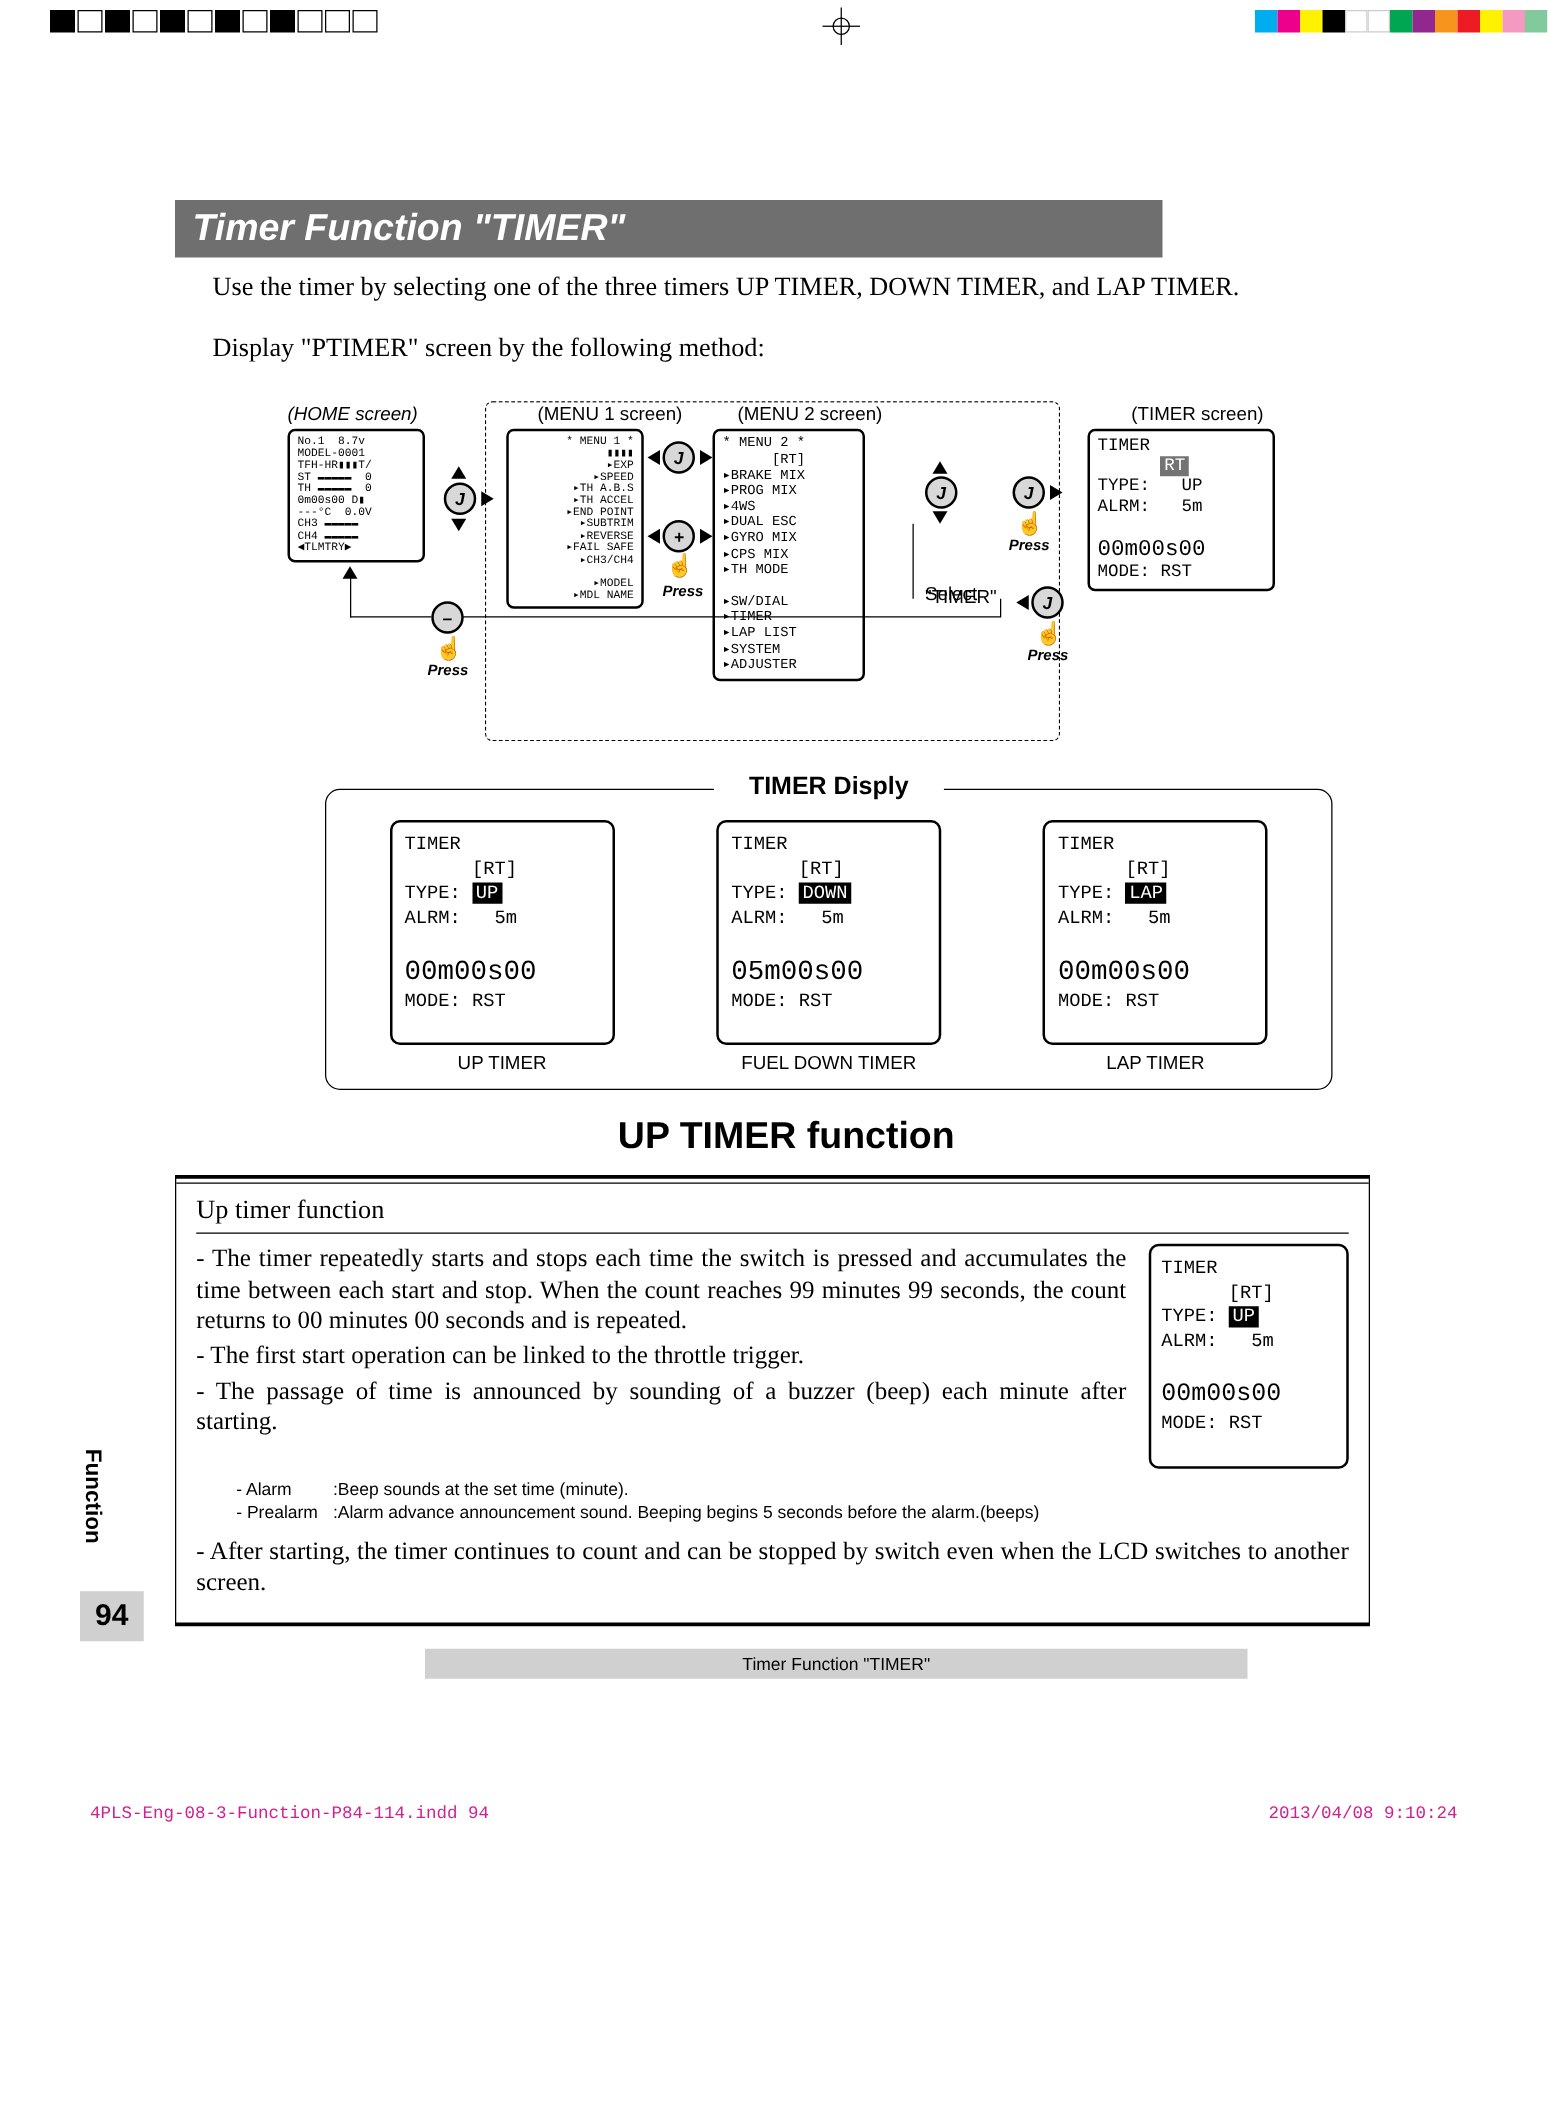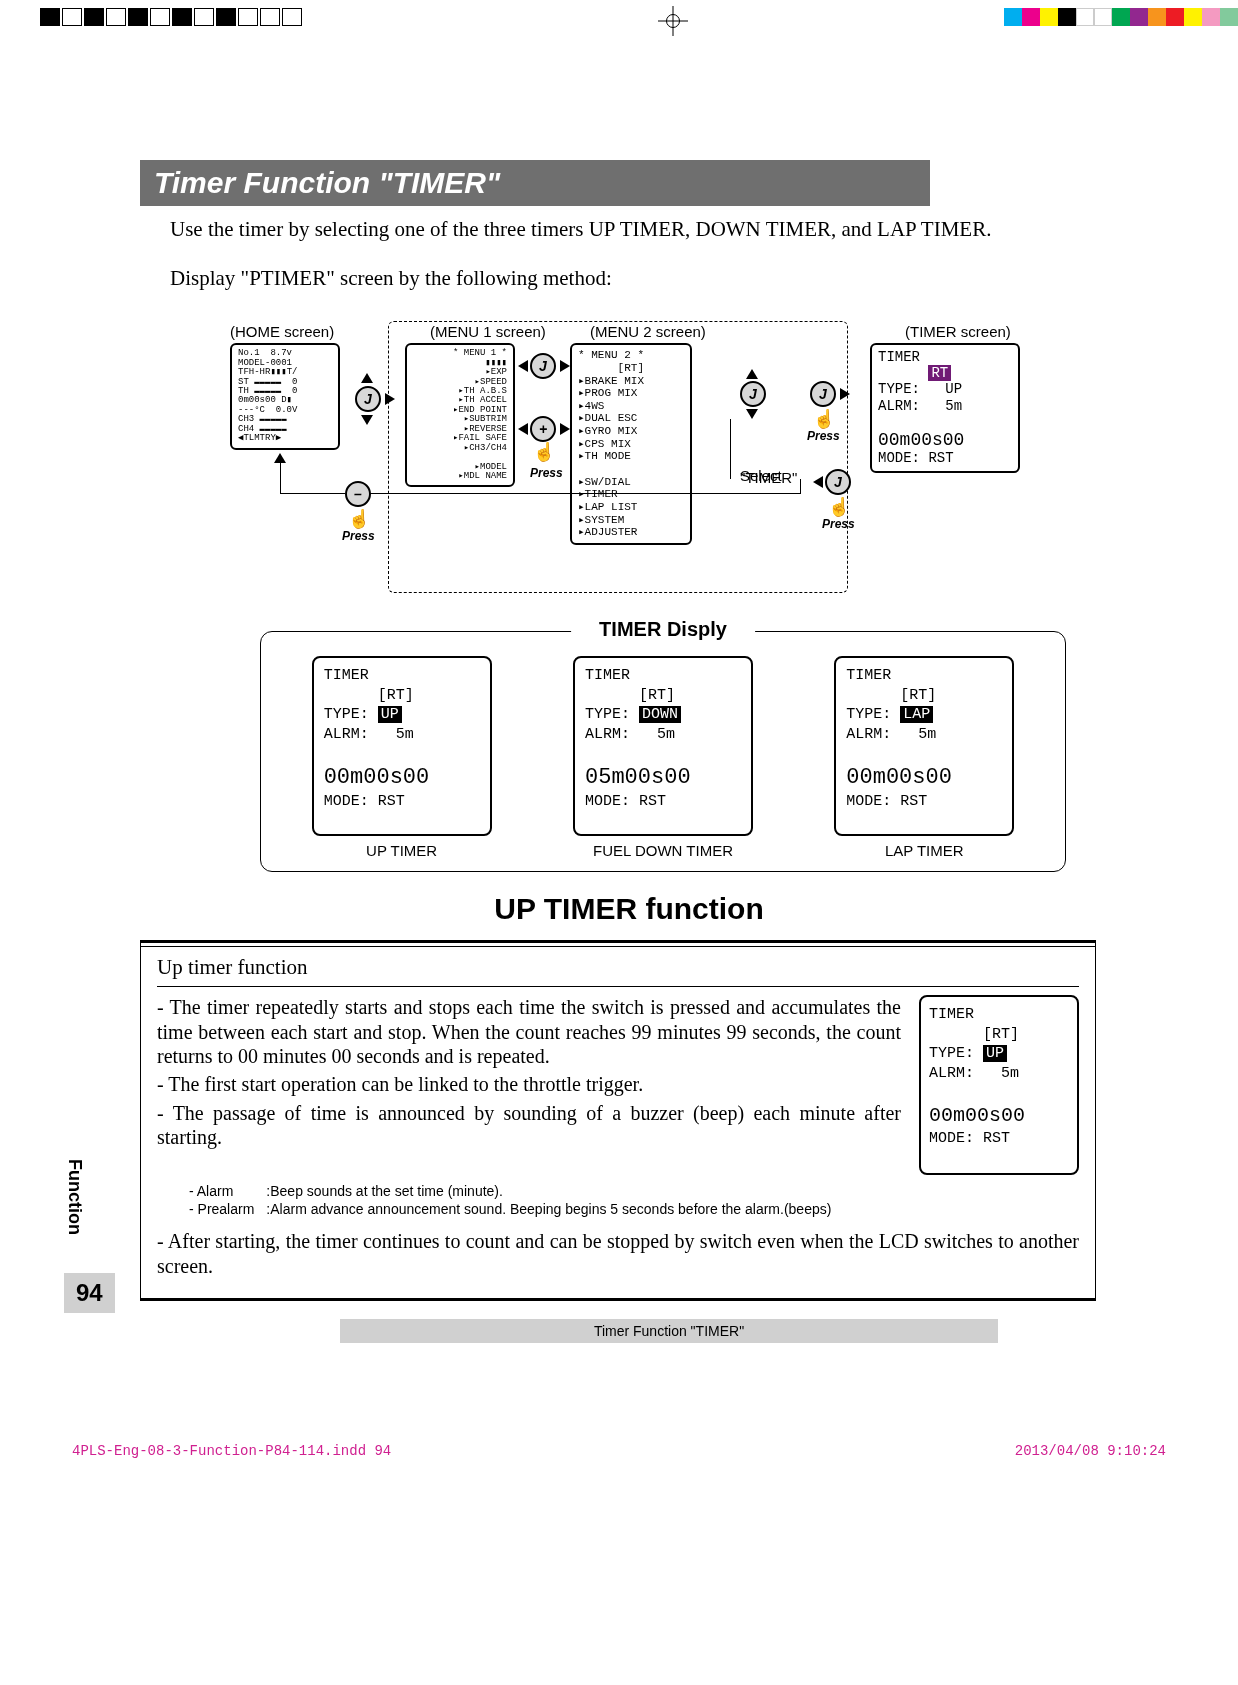--- a/index.html
+++ b/index.html
@@ -238,21 +238,21 @@
 <div class="page">
 
   <div class="title-bar">Timer Function  "TIMER"</div>
 
   <p class="intro">Use the timer by selecting one of the three timers UP TIMER, DOWN TIMER, and LAP TIMER.</p>
   <p class="intro2">Display "PTIMER" screen by the following method:</p>
 
   <div class="flow">
     <div class="dotted-box" style="left:218px; top:10px; width:460px; height:272px;"></div>
 
-    <span class="flow-label" style="left:60px; top:12px;">(HOME screen)</span>
+    <span class="flow-label" style="left:60px; top:12px;font-style:italic;">(HOME screen)</span>
     <span class="flow-label" style="left:260px; top:12px;">(MENU 1 screen)</span>
     <span class="flow-label" style="left:420px; top:12px;">(MENU 2 screen)</span>
     <span class="flow-label" style="left:735px; top:12px;">(TIMER screen)</span>
 
     <div class="lcd lcd-tiny" style="left:60px; top:32px; width:110px;">No.1  8.7v
 MODEL-0001
 TFH-HR▮▮▮T/
 ST ▬▬▬▬▬  0
 TH ▬▬▬▬▬  0
 0m00s00 D▮
@@ -283,21 +283,21 @@
 ▸GYRO MIX
 ▸CPS MIX
 ▸TH MODE
 
 ▸SW/DIAL
 ▸TIMER
 ▸LAP LIST
 ▸SYSTEM
 ▸ADJUSTER</div>
     <div class="lcd" style="left:700px; top:32px; width:150px; font-size:14px;"><span>TIMER</span>
-      <span class="inv" style="background:#701a75;color:#fff;padding:0 3px">RT</span>
+      <span class="inv" style="background:#737373;color:#fff;padding:0 3px">RT</span>
 <span>TYPE:</span>   <span>UP</span>
 <span>ALRM:</span>   <span>5m</span>
 
 <span style="font-size:18px">00m00s00</span>
 <span>MODE:</span> <span>RST</span></div>
 
     <div class="btn-circ" style="left:185px; top:75px;">J</div>
     <div class="tri tri-r" style="left:215px; top:82px;"></div>
     <div class="tri tri-u" style="left:191px; top:62px;"></div>
     <div class="tri tri-d" style="left:191px; top:104px;"></div>

